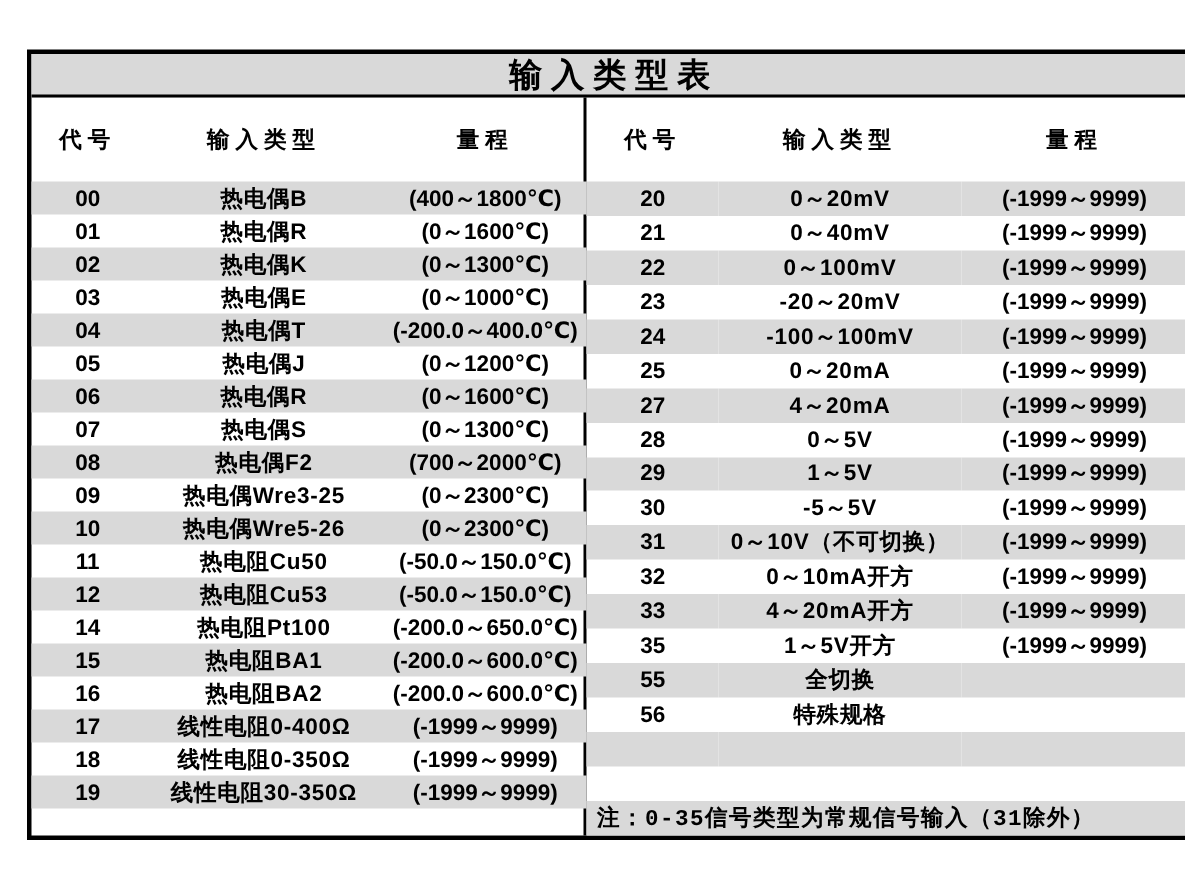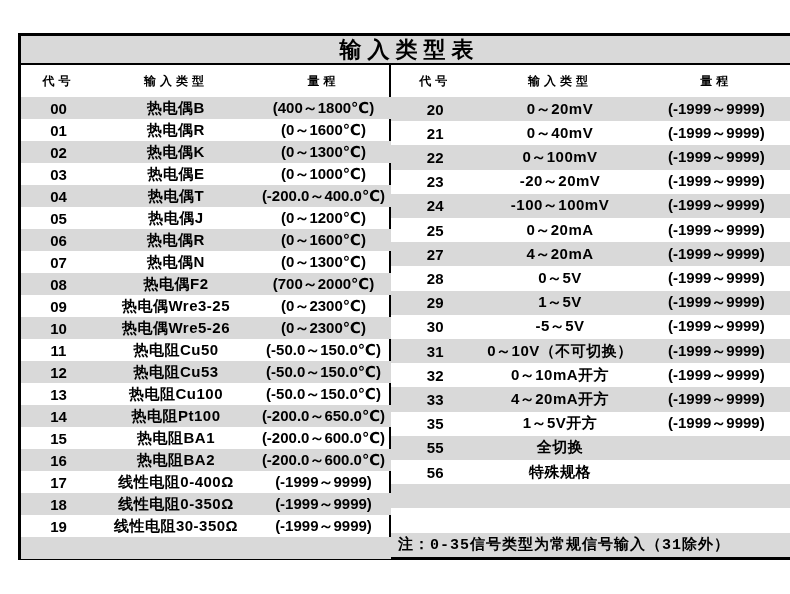--- a/index.html
+++ b/index.html
@@ -58,25 +58,25 @@
     flex: 1 1 auto;
   }
   table {
     width: 100%;
     height: 100%;
     border-collapse: collapse;
     table-layout: fixed;
   }
   th {
     height: 24px;
-    font-size: 12px;
+    font-size: 15px;
     letter-spacing: 4px;
     text-align: center;
     font-weight: bold;
-    padding: 4px;
+    padding: 16px;
     white-space: nowrap;
   }
   td {
     height: 22px;
     font-size: 15px;
     text-align: center;
     padding: 0;
     white-space: nowrap;
     overflow: visible;
     font-weight: bold;
@@ -148,21 +148,21 @@
               <td class="c-type">热电偶J</td>
               <td class="c-range">(0～1200℃)</td>
             </tr>
               <tr>
               <td class="c-code">06</td>
               <td class="c-type">热电偶R</td>
               <td class="c-range">(0～1600℃)</td>
             </tr>
               <tr>
               <td class="c-code">07</td>
-              <td class="c-type">热电偶N</td>
+              <td class="c-type">热电偶S</td>
               <td class="c-range">(0～1300℃)</td>
             </tr>
               <tr>
               <td class="c-code">08</td>
               <td class="c-type">热电偶F2</td>
               <td class="c-range">(700～2000℃)</td>
             </tr>
               <tr>
               <td class="c-code">09</td>
               <td class="c-type">热电偶Wre3-25</td>
@@ -174,25 +174,20 @@
               <td class="c-range">(0～2300℃)</td>
             </tr>
               <tr>
               <td class="c-code">11</td>
               <td class="c-type">热电阻Cu50</td>
               <td class="c-range">(-50.0～150.0℃)</td>
             </tr>
               <tr>
               <td class="c-code">12</td>
               <td class="c-type">热电阻Cu53</td>
-              <td class="c-range">(-50.0～150.0℃)</td>
-            </tr>
-              <tr>
-              <td class="c-code">13</td>
-              <td class="c-type">热电阻Cu100</td>
               <td class="c-range">(-50.0～150.0℃)</td>
             </tr>
               <tr>
               <td class="c-code">14</td>
               <td class="c-type">热电阻Pt100</td>
               <td class="c-range">(-200.0～650.0℃)</td>
             </tr>
               <tr>
               <td class="c-code">15</td>
               <td class="c-type">热电阻BA1</td>

